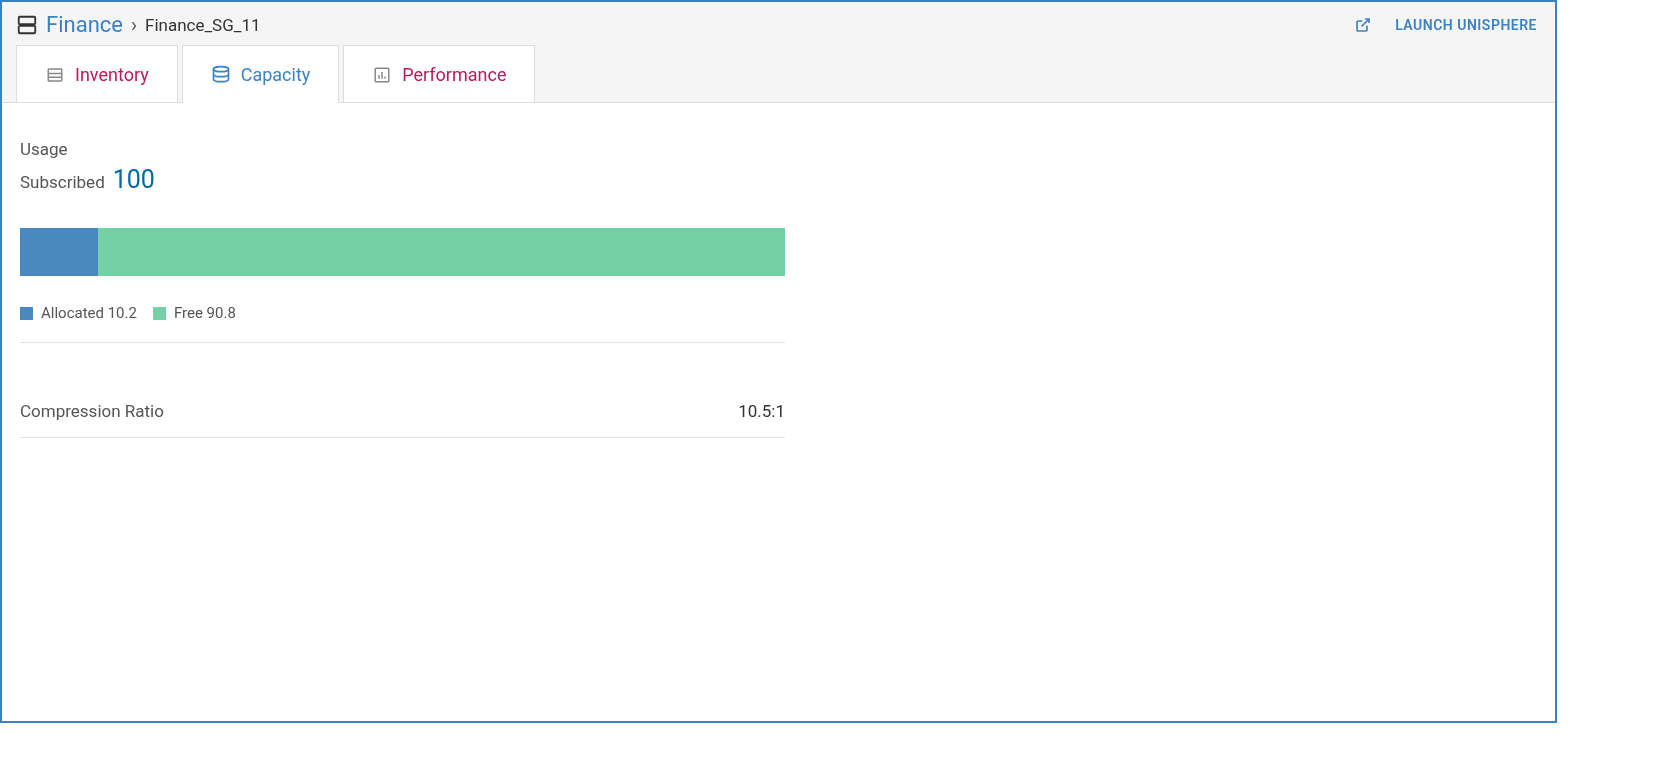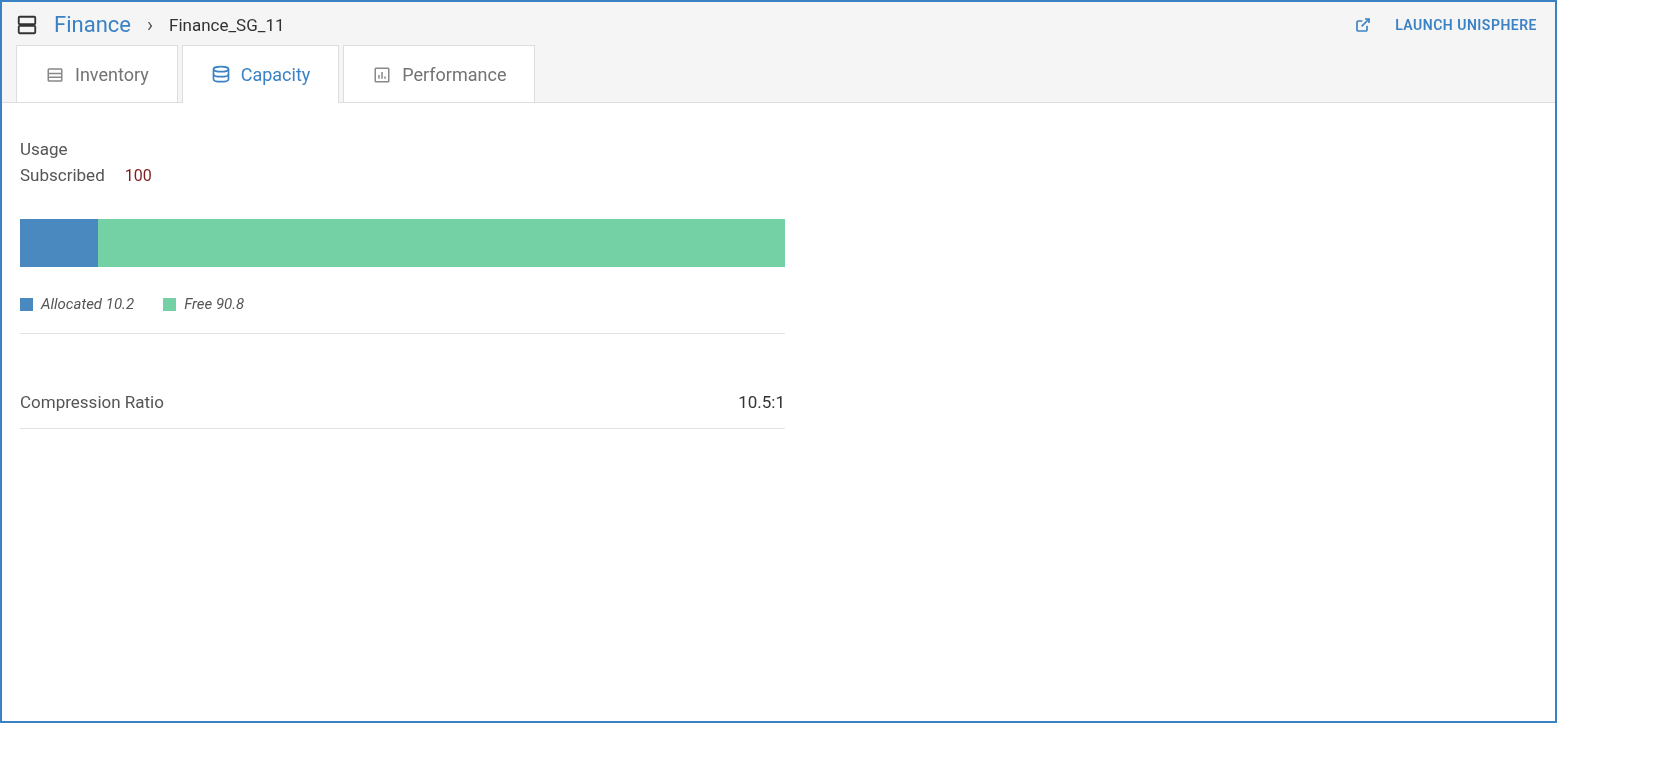--- a/index.html
+++ b/index.html
@@ -18,21 +18,21 @@
   }
   .header {
     display: flex;
     align-items: center;
     justify-content: space-between;
     padding: 10px 18px 8px 14px;
   }
   .breadcrumb {
     display: flex;
     align-items: center;
-    gap: 16px;
+    gap: 8px;
     font-size: 24px;
   }
   .breadcrumb .storage-icon {
     width: 22px;
     height: 22px;
     display: inline-flex;
     align-items: center;
     justify-content: center;
   }
   .breadcrumb a {
@@ -69,21 +69,21 @@
   .tab {
     display: flex;
     align-items: center;
     gap: 10px;
     padding: 18px 28px;
     background: #fff;
     border: 1px solid #ddd;
     border-bottom: none;
     cursor: pointer;
     font-size: 18px;
-    color: #737373;
+    color: #be185d;
   }
   .tab + .tab { margin-left: 4px; }
   .tab.active {
     color: #3b82c4;
     position: relative;
     z-index: 2;
   }
   .tab .ticon {
     width: 20px; height: 20px;
     display: inline-flex; align-items: center; justify-content: center;
@@ -103,38 +103,37 @@
     color: #555;
     margin-bottom: 6px;
   }
   .subscribed-row {
     display: flex;
     align-items: baseline;
     gap: 8px;
     margin-bottom: 34px;
   }
   .subscribed-label { font-size: 17px; color: #555; }
-  .subscribed-value { font-size: 16px; color: #7f1d1d; margin-left: 12px; }
+  .subscribed-value { font-size: 25px; color: #0369a1; }
   .bar {
     display: flex;
     width: 100%;
     height: 48px;
     margin-bottom: 28px;
   }
   .bar .a { background: #4a89c0; }
   .bar .b { background: #74d1a6; }
   .legend {
     display: flex;
-    gap: 29px;
+    gap: 16px;
     font-size: 15px;
     color: #555;
     padding-bottom: 20px;
     border-bottom: 1px solid #e3e3e3;
     margin-bottom: 42px;
-    font-style: italic;
   }
   .legend .item { display: flex; align-items: center; gap: 8px; }
   .swatch { width: 13px; height: 13px; display: inline-block; }
   .swatch.allocated { background: #4a89c0; }
   .swatch.free { background: #74d1a6; }
   .stat-row {
     display: flex;
     justify-content: space-between;
     align-items: center;
     padding: 16px 0;

